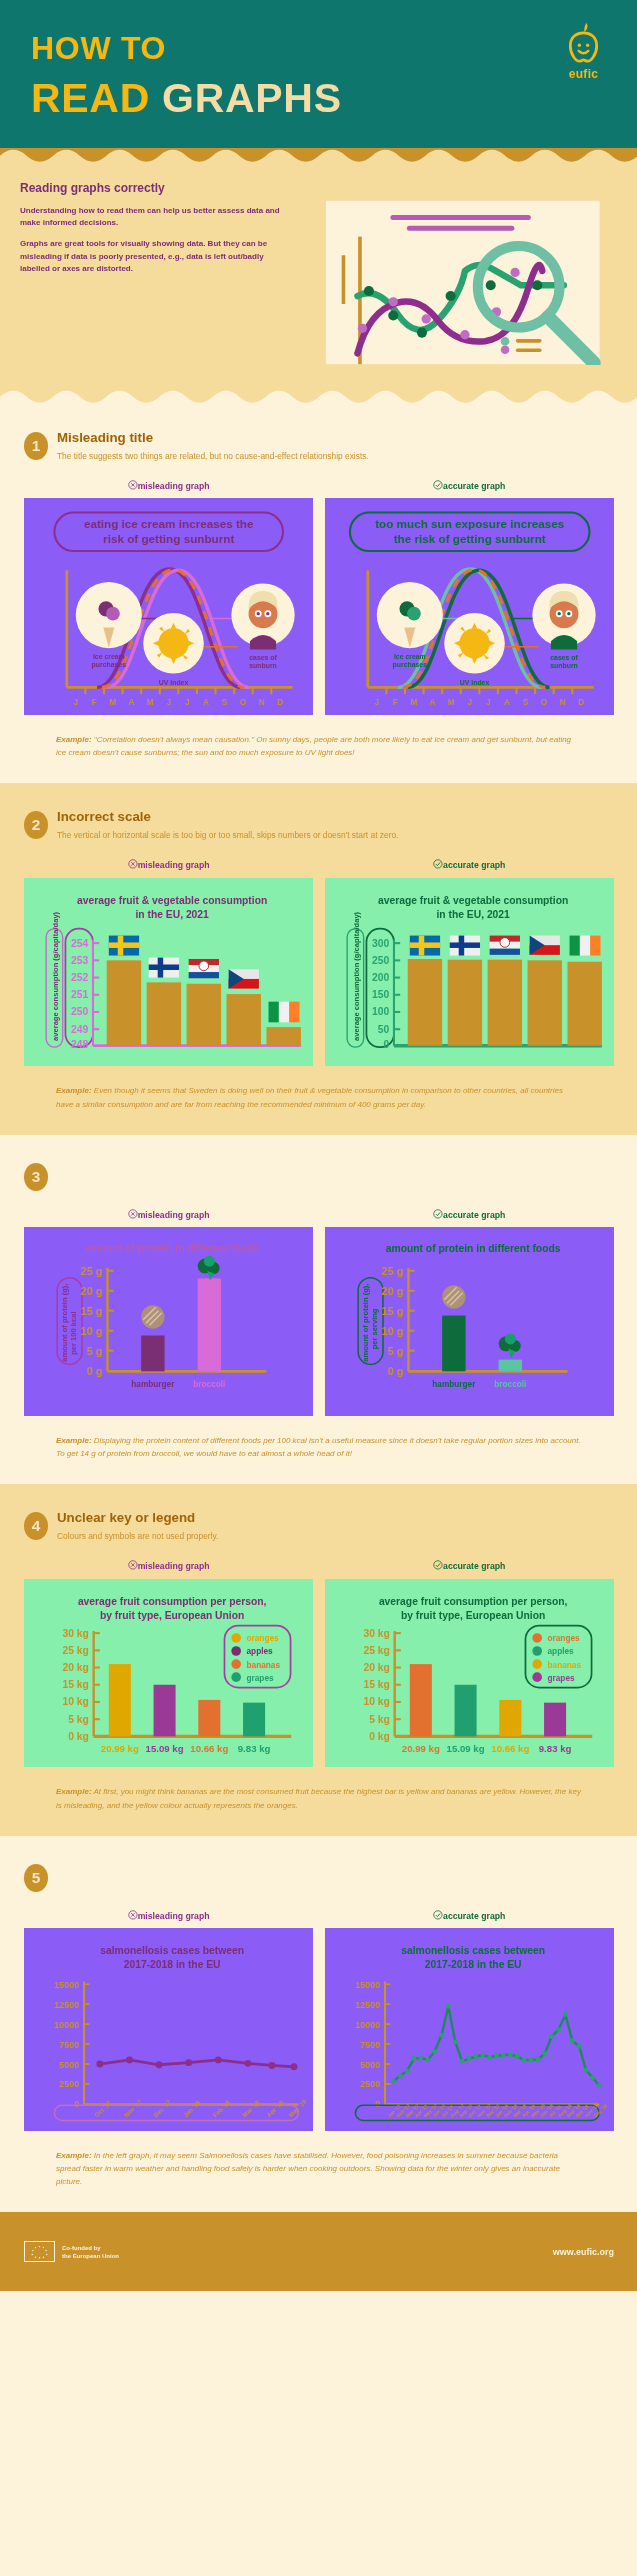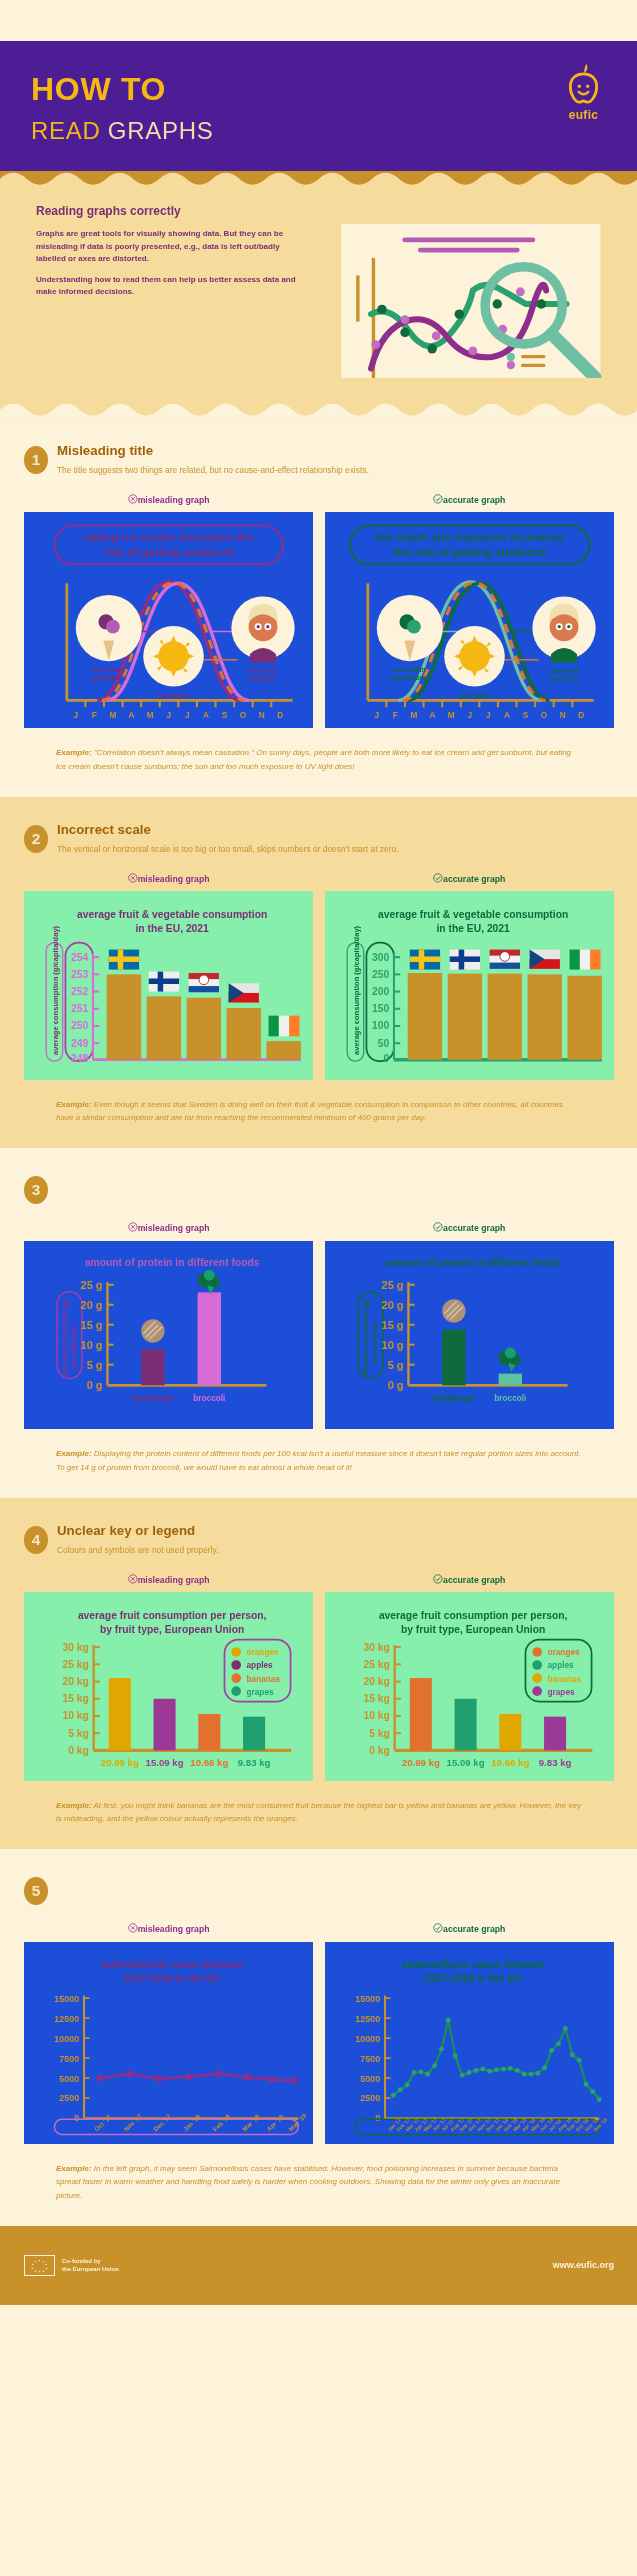--- a/index.html
+++ b/index.html
@@ -7,47 +7,46 @@
   body {
     font-family: "Liberation Sans", sans-serif;
     background: #FDF3DA;
     width: 638px;
     overflow-x: hidden;
   }
   .page { position: relative; width: 638px; }
 
   
   .header {
-    background: #4c1d95;
+    background: #0f766e;
     padding: 32px 31px 28px 31px;
     position: relative;
-    margin-top: 41px;
   }
   .h-title { line-height: 1.05; }
   .h-line1 {
     font-size: 32px; font-weight: bold; letter-spacing: 0.7px;
     color: #F5B812; display: block;
   }
-  .h-line2 { font-size: 24px; font-weight: normal; letter-spacing: 0.7px; display: block; margin-top: 11.2px;}
+  .h-line2 { font-size: 41px; font-weight: bold; letter-spacing: 0.7px; display: block; margin-top: 11.2px;}
   .h-read { color: #F5B812; }
   .h-graphs { color: #F3DCA6; }
   .brand {
     position: absolute; right: 34px; top: 21px;
     text-align: center; color: #F5B812;
   }
   .brand svg { display: block; margin: 0 auto; }
   .brand-name { font-size: 12px; font-weight: bold; margin-top: 2.8px; letter-spacing: 0.3px;}
 
   
   .scallop { display:block; width:638px; height:15.4px; }
 
   
   .intro {
     background: #F5DC9C;
-    padding: 18px 24px 24px 36px;
+    padding: 18px 24px 24px 20px;
     display: flex; gap: 27px; align-items: flex-start;
   }
   .intro-left { width: 266px; }
   .intro-h {
     color: #7B2E74; font-size: 12px; font-weight: bold; margin-bottom: 9.8px;
   }
   .intro-p {
     color: #7B2E74; font-size: 8px; line-height: 1.55; font-weight: bold;
     margin-bottom: 8.4px;
   }
@@ -72,21 +71,21 @@
 
   .pair { display: flex; gap: 11.2px; margin-top: 18px; }
   .col { flex: 1 1 0; min-width: 0; }
   .col-head {
     display: flex; align-items: center; justify-content: center; gap: 0;
     font-size: 8.7px; font-weight: bold; margin-bottom: 6.3px;
   }
   .bad  { color: #8D2E8D; }
   .good { color: #0E6B3B; }
   .card {
-    background: #1d4ed8; padding: 8.4px 7px 8.4px 7px; position: relative;
+    background: #8b5cf6; padding: 8.4px 7px 8.4px 7px; position: relative;
   }
   .sec-dark .card { background: #86efac; }
   .card svg { display: block; width: 100%; height: auto; }
 
   .example {
     margin-top: 18px;
     color: #C8912A; font-size: 8px; line-height: 1.65;
     font-style: italic; padding: 0 32px;
   }
   .example b { font-style: italic; }
@@ -130,22 +129,22 @@
   </div>
 
   <svg class="scallop" viewBox="0 0 912 22" preserveAspectRatio="none">
     <rect x="0" y="0" width="912" height="22" fill="#C8912A"></rect>
     <path d="M0,22 L0,11 Q19,-6 38,11 Q57,28 76,11 Q95,-6 114,11 Q133,28 152,11 Q171,-6 190,11 Q209,28 228,11 Q247,-6 266,11 Q285,28 304,11 Q323,-6 342,11 Q361,28 380,11 Q399,-6 418,11 Q437,28 456,11 Q475,-6 494,11 Q513,28 532,11 Q551,-6 570,11 Q589,28 608,11 Q627,-6 646,11 Q665,28 684,11 Q703,-6 722,11 Q741,28 760,11 Q779,-6 798,11 Q817,28 836,11 Q855,-6 874,11 Q893,28 912,11 L912,22 Z" fill="#F5DC9C"></path>
   </svg>
 
   <div class="intro">
     <div class="intro-left">
       <div class="intro-h">Reading graphs correctly</div>
+      <div class="intro-p">Understanding how to read them can help us better assess data and make informed decisions.</div>
       <div class="intro-p">Graphs are great tools for visually showing data. But they can be misleading if data is poorly presented, e.g., data is left out/badly labelled or axes are distorted.</div>
-      <div class="intro-p">Understanding how to read them can help us better assess data and make informed decisions.</div>
     </div>
     <div class="intro-art">
       <svg viewBox="0 0 420 250" aria-hidden="true">
         <rect x="18" y="22" width="382" height="228" fill="#FDF3DA"></rect>
         <rect x="108" y="42" width="196" height="7" rx="3.5" fill="#B45BB4"></rect>
         <rect x="131" y="57" width="150" height="7" rx="3.5" fill="#B45BB4"></rect>
         <rect x="63" y="72" width="5" height="178" fill="#C8912A"></rect>
         <rect x="40" y="98" width="5" height="68" fill="#C8912A"></rect>
         <path d="M62 155 Q90 140 118 180 Q146 220 175 188 Q205 155 212 120 Q230 105 250 117 Q270 128 290 140 L350 140" fill="none" stroke="#2AA26F" stroke-width="9" stroke-linecap="round"></path>
         <path d="M62 235 Q78 175 118 164 Q150 156 175 190 Q200 222 240 218 Q280 213 300 145 Q315 95 320 120" fill="none" stroke="#8D2E8D" stroke-width="9" stroke-linecap="round"></path>

